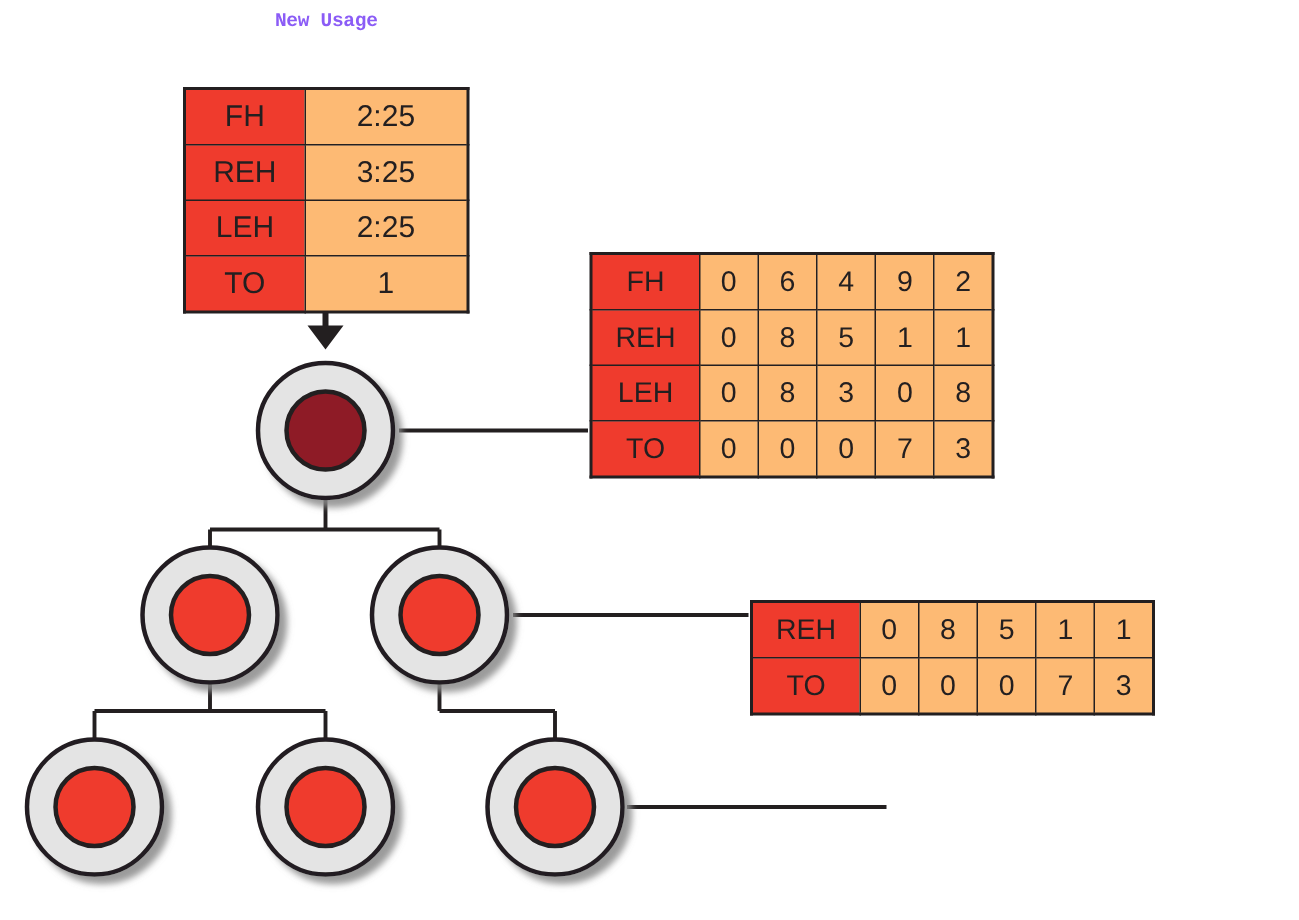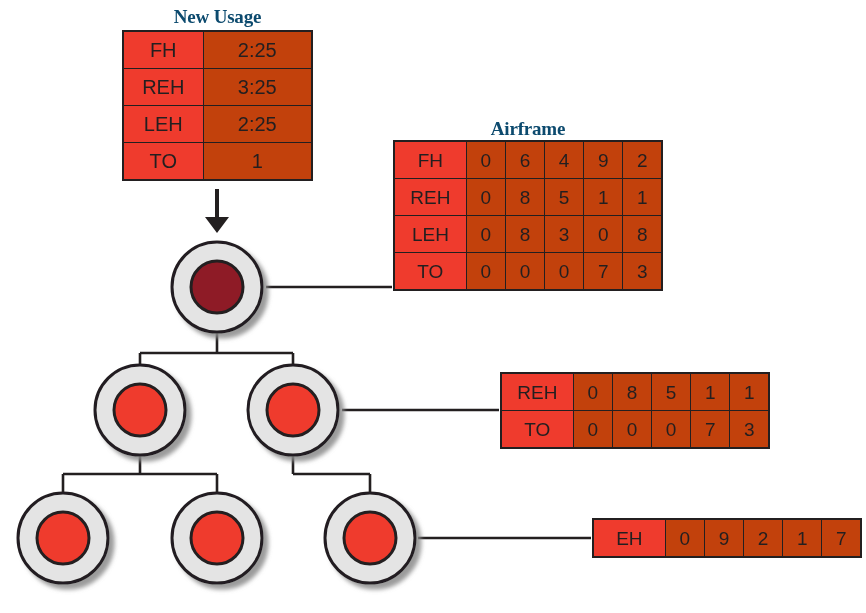--- a/index.html
+++ b/index.html
@@ -5,35 +5,35 @@
   html,body{margin:0;padding:0;}
   body{
     width:866px;height:613px;background:#ffffff;
     font-family:"Liberation Sans",sans-serif;
     position:relative;overflow:hidden;
   }
   #stage{position:absolute;left:0;top:0;width:866px;height:613px;}
 
   
   .tbl{position:absolute;border-collapse:collapse;border-spacing:0;
-       border:2px solid #231f20;table-layout:fixed;}
+       border:2px solid #231f20;table-layout:fixed;margin-top:28px;}
   .tbl td{
     border:1px solid #231f20;
     text-align:center;vertical-align:middle;
     color:#231f20;font-size:19px;line-height:1;
     font-family:"Liberation Sans",sans-serif;
     padding:0;
   }
   .tbl td.lbl{background:#ef3b2d;}
-  .tbl td.val{background:#c2410c;}
+  .tbl td.val{background:#fdba74;}
 
   .tbl-title{
     position:absolute;text-align:center;
-    font-size:19px;font-weight:bold;color:#0c4a6e;
-    font-family:Liberation Serif, serif;
+    font-size:13px;font-weight:bold;color:#8b5cf6;
+    font-family:Liberation Mono, monospace;
     letter-spacing:-0.2px;
   }
 
   
   #tbl-newusage{left:122px;top:30px;width:191px;}
   #tbl-newusage td{height:36px;font-size:20px;}
   #tbl-newusage col.c-lbl{width:80px;}
   #title-newusage{left:122px;top:6px;width:191px;}
 
   
@@ -149,21 +149,20 @@
           <td class="lbl">LEH</td>
           <td class="val">2:25</td>
         </tr>
         <tr>
           <td class="lbl">TO</td>
           <td class="val">1</td>
         </tr>
       </tbody>
   </table>
 
-  <div class="tbl-title" id="title-airframe">Airframe</div>
   <table class="tbl" id="tbl-airframe">
     <colgroup>
         <col class="c-lbl">
         <col class="c-d">
         <col class="c-d">
         <col class="c-d">
         <col class="c-d">
         <col class="c-d">
       </colgroup>
     <tbody>
@@ -224,34 +223,14 @@
           <td class="lbl">TO</td>
           <td class="val">0</td>
           <td class="val">0</td>
           <td class="val">0</td>
           <td class="val">7</td>
           <td class="val">3</td>
         </tr>
       </tbody>
   </table>
 
-  <table class="tbl" id="tbl-compressor">
-    <colgroup>
-        <col class="c-lbl">
-        <col class="c-d">
-        <col class="c-d">
-        <col class="c-d">
-        <col class="c-d">
-        <col class="c-d">
-      </colgroup>
-    <tbody>
-        <tr>
-          <td class="lbl">EH</td>
-          <td class="val">0</td>
-          <td class="val">9</td>
-          <td class="val">2</td>
-          <td class="val">1</td>
-          <td class="val">7</td>
-        </tr>
-      </tbody>
-  </table>
 
 </div>
 
 </body></html>

